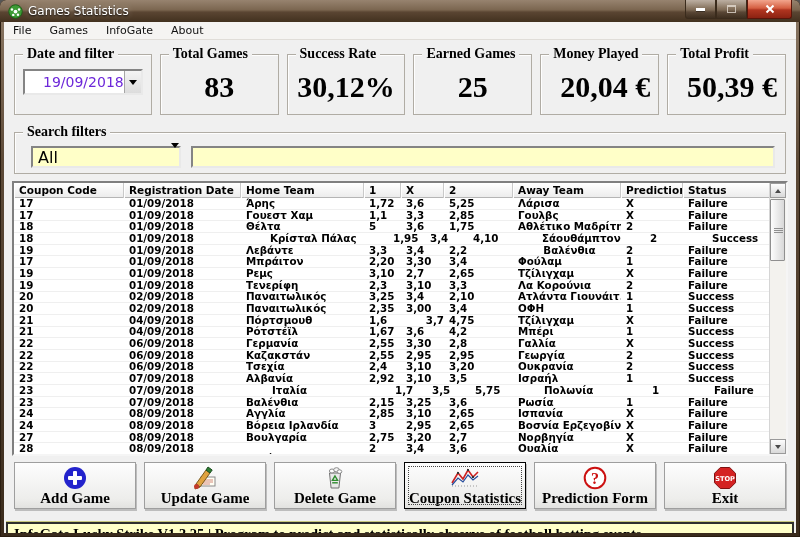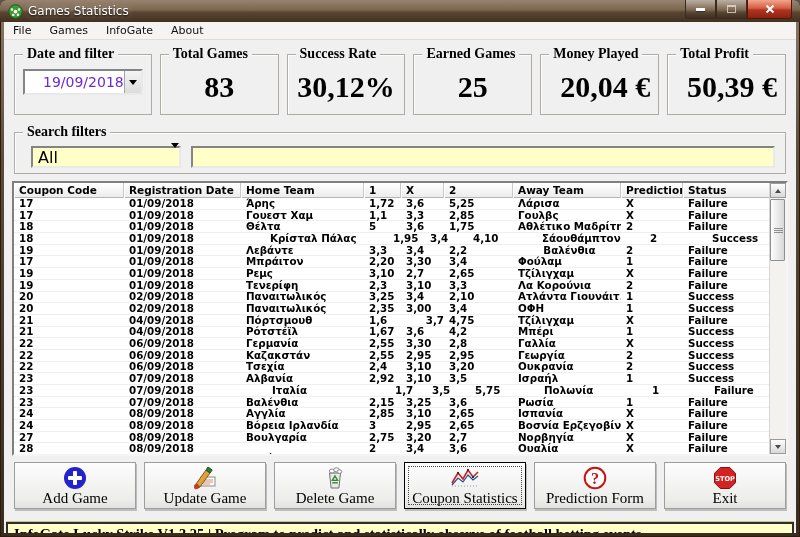--- a/index.html
+++ b/index.html
@@ -71,21 +71,21 @@
   .sb-grip { position:absolute; top:28px; left:3px; width:9px; height:6px;
     background:repeating-linear-gradient(180deg,#8f8f8f 0 1px,transparent 1px 2px); }
   .tri-up-s { width:0; height:0; border-left:3px solid transparent; border-right:3px solid transparent; border-bottom:4px solid #4a4a4a; }
   .tri-down-s { width:0; height:0; border-left:3px solid transparent; border-right:3px solid transparent; border-top:4px solid #4a4a4a; }
 
   
   .btn-row { display:flex; gap:8px; margin:6px 10px 0 10px; height:47px; }
   .action-btn { flex:1; background:linear-gradient(180deg,#fdfdfd,#ededeb 80%,#e2e2e0); border:1px solid #9e9e9e;
     box-shadow:1px 2px 0 #bdbdbd; display:flex; flex-direction:column; align-items:center; justify-content:center; gap:1px; cursor:default; font-family:"Liberation Serif","DejaVu Serif",serif; }
   .action-btn .btn-icon { height:24px; display:flex; align-items:center; }
-  .action-btn .btn-label { font-weight:normal; font-size:15px; color:#000; line-height:15px; }
+  .action-btn .btn-label { font-weight:bold; font-size:15px; color:#000; line-height:15px; }
   .action-btn.focused { border:1px solid #000; outline:1px dotted #444; outline-offset:-5px; }
 
   
   .statusbar { margin:13px 2px 0 2px; height:24px; background:#ffffc8; border:2px solid #2e2e2e;
     box-shadow:0 -1px 0 #c8c87d; display:flex; align-items:center; }
   .statusbar span { font-family:"Liberation Serif","DejaVu Serif",serif; font-weight:bold; font-size:14.5px; color:#000; padding-left:6px; white-space:nowrap; }
 </style>
 </head>
 <body>
 

